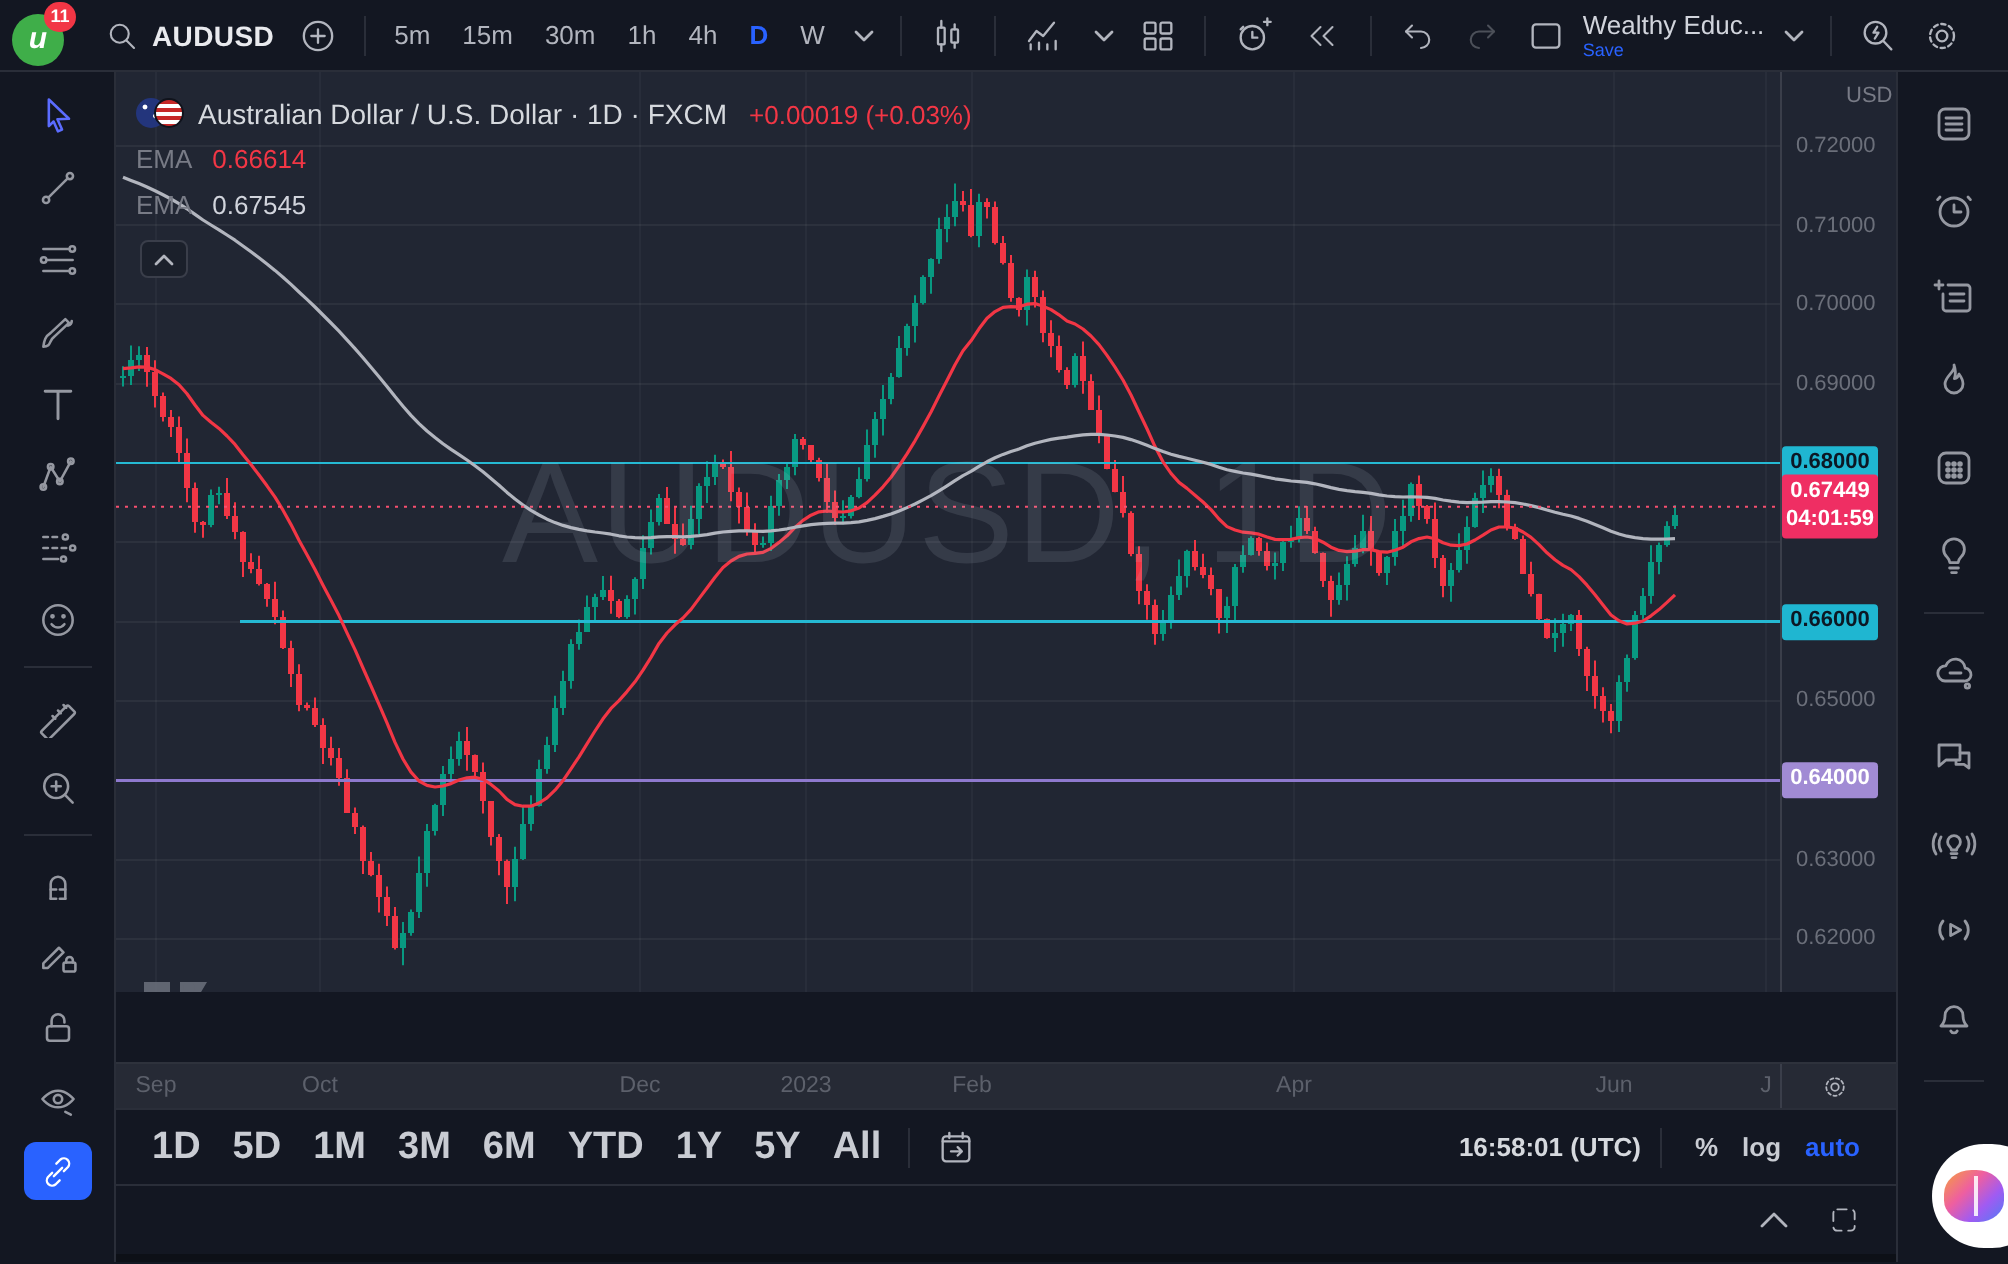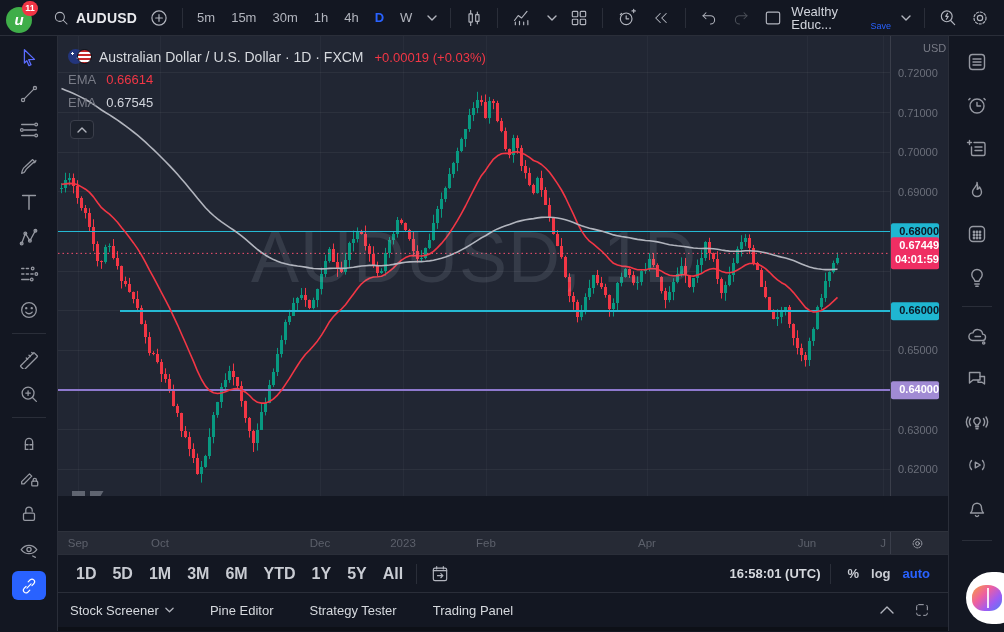--- a/index.html
+++ b/index.html
@@ -31,21 +31,21 @@
     display:flex; align-items:center; justify-content:center;
   }
   .symbol-search { display:flex; align-items:center; gap:6px; padding:0 8px; cursor:pointer; }
   .symbol-name { font-size:14px; font-weight:bold; color:#e9eaee; letter-spacing:.2px; }
   .tb-btn { display:flex; align-items:center; justify-content:center; padding:0 6px; height:28px; border-radius:4px; cursor:pointer; }
   .intervals { display:flex; align-items:center; gap:2px; }
   .interval { font-size:13px; color:#b2b5be; padding:0 7px; height:26px; display:flex; align-items:center; border-radius:4px; cursor:pointer; }
   .interval.active { color:#2962ff; font-weight:bold; }
   .chev { margin-left:2px; }
   .redo-dim path { stroke:#4c5059; }
-  .layout-name { display:flex; flex-direction:row; align-items:flex-end; line-height:1; margin:0 2px; cursor:pointer; }
+  .layout-name { display:flex; flex-direction:column; align-items:flex-start; line-height:1; margin:0 2px; cursor:pointer; }
   .layout-name .nm { font-size:13px; color:#d1d4dc; }
   .layout-name .sv { font-size:9px; color:#2962ff; margin-top:2px; }
   
   .body { display:flex; height:595px; }
   .left-toolbar {
     width:58px; background:#131722; border-right:1px solid #2a2e39;
     display:flex; flex-direction:column; align-items:center; padding-top:7px; gap:7px; flex:0 0 auto;
   }
   .tool { width:34px; height:29px; display:flex; align-items:center; justify-content:center; border-radius:6px; cursor:pointer; }
   .tool .ic path,.tool .ic circle,.tool .ic rect { stroke:#9598a1; }
@@ -84,31 +84,31 @@
   }
   
   .price-scale {
     position:absolute; left:832px; top:0; width:58px; height:489px;
     border-left:1px solid #3a3e4a; z-index:2; background:rgba(33,38,51,0.4); cursor:ns-resize;
   }
   .scale-currency { position:absolute; left:8px; top:6px; font-size:11px; color:#787b86; display:flex; align-items:center; gap:3px;margin-left:24px; }
   .tick { position:absolute; left:7px; transform:translateY(-50%); font-size:11px; color:#6b6f7a; }
   .badge {
     position:absolute; left:0; width:48px; transform:translateY(-50%);
-    border-radius:2px; font-size:11px; font-weight:bold; text-align:right; padding:2px 0; line-height:1.25;
+    border-radius:2px; font-size:11px; font-weight:bold; text-align:center; padding:2px 0; line-height:1.25;
   }
   
   .time-axis { position:relative; height:25px; background:#262a35; border-top:1px solid rgba(255,255,255,0.04); cursor:ew-resize;margin-top:35px; }
   .time-axis .vline { position:absolute; left:832px; top:0; bottom:0; width:1px; background:#3a3e4a; }
   .month { position:absolute; top:50%; transform:translate(-50%,-50%); font-size:11.5px; color:#5c606b; }
   .axis-gear { position:absolute; left:852px; top:4px; }
   
   .range-bar { height:40px; background:#131722; border-top:1px solid #2a2e39; display:flex; align-items:center; padding:0 12px; }
   .ranges { display:flex; align-items:center; gap:4px; }
-  .range-btn { font-size:16px; font-weight:bold; color:#c9ccd3; padding:3px 6px; border-radius:4px; cursor:pointer; }
+  .range-btn { font-size:19px; font-weight:bold; color:#c9ccd3; padding:3px 6px; border-radius:4px; cursor:pointer; }
   .range-spacer { flex:1; }
   .clock { font-size:13px; font-weight:bold; color:#d6d9de; cursor:pointer; }
   .scale-mode { font-size:13px; font-weight:bold; color:#c9ccd3; padding:0 6px; cursor:pointer; }
   .scale-mode.blue { color:#2962ff; }
   
   .panel-bar { height:41px; background:#131722; border-top:1px solid #2a2e39; display:flex; align-items:center; padding:0 12px; border-bottom:4px solid #0d1017; }
   .tabs { display:flex; align-items:center; gap:36px; }
   .tab { font-size:13px; color:#d6d9de; display:flex; align-items:center; gap:6px; cursor:pointer; }
   .panel-icons { margin-left:auto; display:flex; align-items:center; gap:20px; padding-right:6px; }
   
@@ -895,37 +895,20 @@
         </div>
         <div class="range-spacer"></div>
         <div class="clock">16:58:01 (UTC)</div>
         <div class="sep" style="margin:0 10px"></div>
         <div class="scale-mode">%</div>
         <div class="scale-mode">log</div>
         <div class="scale-mode blue">auto</div>
       </div>
 
       <div class="panel-bar">
-        <div class="tabs" id="tabs">
-            <div class="tab">
-              <span>Stock Screener</span>
-              <svg class="ic" width="9" height="6" viewBox="0 0 10 6">
-                <path d="M1 1l4 4 4-4"></path>
-              </svg>
-            </div>
-            <div class="tab">
-              <span>Pine Editor</span>
-            </div>
-            <div class="tab">
-              <span>Strategy Tester</span>
-            </div>
-            <div class="tab">
-              <span>Trading Panel</span>
-            </div>
-          </div>
         <div class="panel-icons">
           <div>
             <svg class="ic" width="14" height="8" viewBox="0 0 14 8">
                 <path d="M1 7l6-6 6 6"></path>
               </svg>
           </div>
           <div>
             <svg class="ic" width="16" height="16" viewBox="0 0 24 24">
                 <rect x="4" y="4" width="16" height="16" rx="3" stroke-dasharray="7 5"></rect>
               </svg>

